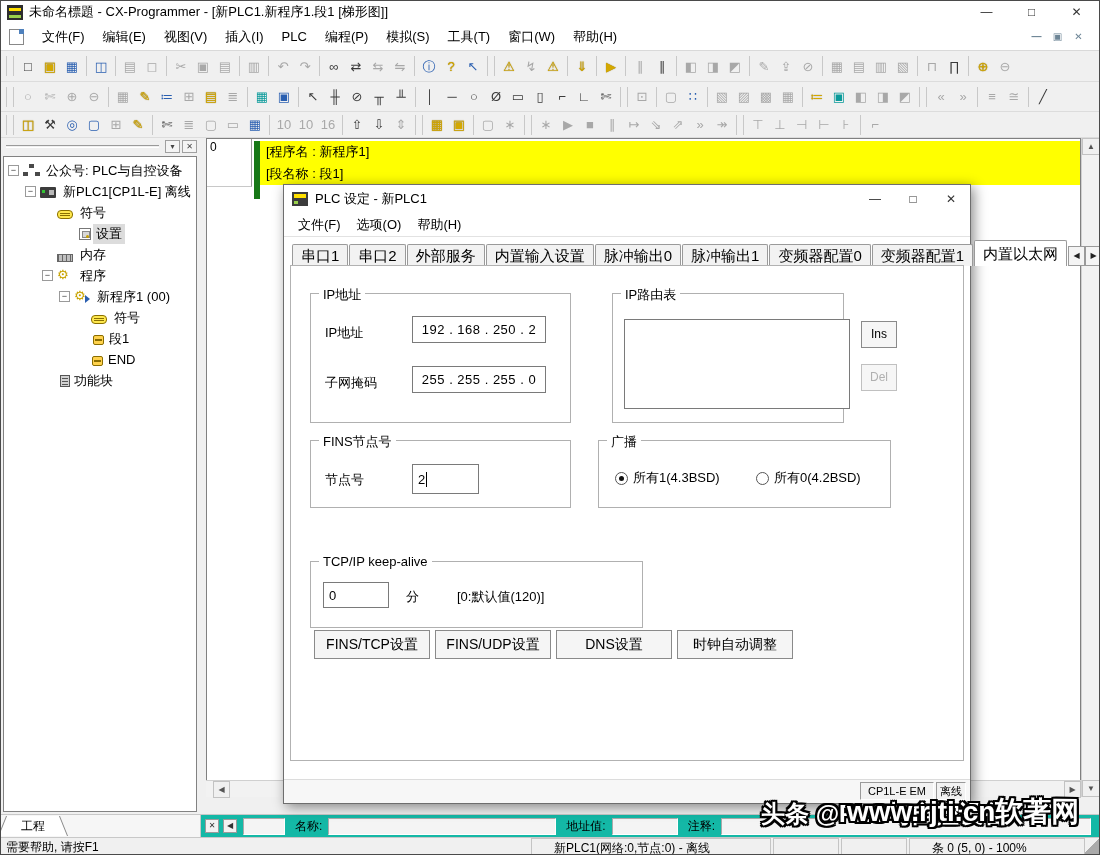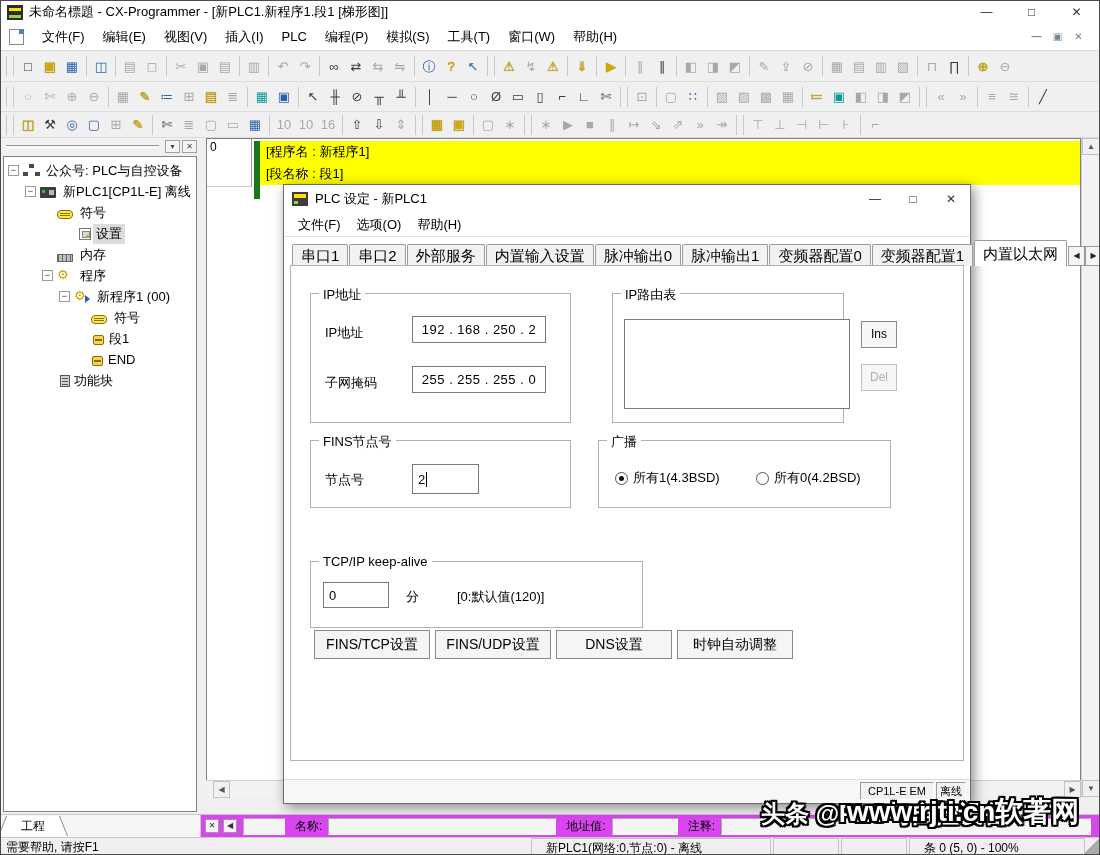--- a/index.html
+++ b/index.html
@@ -118,32 +118,32 @@
   .rdot { width:13px; height:13px; border:1px solid #555; border-radius:50%; margin-right:5px; position:relative; background:#fff; flex:none; }
   .radio-opt.selected .rdot::after { content:""; position:absolute; left:3px; top:3px; width:5px; height:5px; background:#111; border-radius:50%; }
   .caret { display:inline-block; width:1px; height:15px; background:#000; margin-left:1px; }
   .dlg-buttons { position:absolute; left:23px; top:364px; display:flex; gap:5px; }
   .dbtn { width:116px; height:29px; background:#f5f5f5; border:1px solid #8a8a8a; font-size:14px; font-family:inherit; }
   .dlg-status { position:absolute; left:0; right:0; bottom:0; height:24px; border-top:1px solid #dcdcdc; background:#f7f7f7; }
   .dlg-cell { position:absolute; bottom:3px; height:18px; border:1px solid; border-color:#9a9a9a #fff #fff #9a9a9a; font-size:11px; text-align:center; line-height:16px; background:#f2f2f2; }
   #cell-cpu { right:36px; width:74px; }
   #cell-offline { right:4px; width:30px; }
   
-  #watchbar { position:absolute; left:0; bottom:17px; right:0; height:23px; background:#d946ef; border-top:1px solid #c8c8c8; display:flex; align-items:center; }
+  #watchbar { position:absolute; left:0; bottom:17px; right:0; height:23px; background:#14b8a6; border-top:1px solid #c8c8c8; display:flex; align-items:center; }
   .proj-area { width:200px; height:23px; position:relative; border-right:1px solid #c8c8c8; flex:none; background:#f6f6f6; }
   .proj-tab { position:absolute; left:6px; top:1px; height:20px; padding:0 14px; font-size:12px; line-height:20px; background:#fff; }
   .proj-tab::before { content:""; position:absolute; left:-5px; top:0; bottom:0; width:10px; background:#fff; transform:skewX(-22deg); border-left:1px solid #888; }
   .proj-tab::after { content:""; position:absolute; right:-5px; top:0; bottom:0; width:10px; background:#fff; transform:skewX(22deg); border-right:1px solid #888; }
   .wb-btn { width:14px; height:14px; border:1px solid #9a9a9a; background:#f2f2f2; font-size:8px; line-height:12px; text-align:center; color:#333; margin-left:4px; flex:none; }
   .wb-cell { height:17px; background:#f4f4f4; border:1px solid; border-color:#aaa #fff #fff #aaa; margin-left:6px; flex:none; }
   .wb-label { font-size:12px; margin-left:10px; flex:none; }
   
   #statusbar { position:absolute; left:0; bottom:0; right:0; height:17px; background:#f0f0f0; border-top:1px solid #c8c8c8; display:flex; align-items:stretch; font-size:12px; }
   .sb-help { flex:1; padding:1px 0 0 5px; white-space:nowrap; overflow:hidden; }
-  .sb-cell { border:1px solid #c4c4c4; border-bottom:none; padding:1px 4px 0 14px; margin-left:2px; white-space:nowrap; overflow:hidden; flex:none; }
+  .sb-cell { border:1px solid #c4c4c4; border-bottom:none; padding:1px 4px 0 22px; margin-left:2px; white-space:nowrap; overflow:hidden; flex:none; }
   #sb-plc { width:240px; } #sb-e1 { width:66px; } #sb-e2 { width:66px; } #sb-pos { width:176px; }
   .sb-grip { width:14px; background:linear-gradient(135deg, transparent 50%, #aaa 50%); flex:none; }
   
   .wm { position:absolute; z-index:50; color:#fff; font-weight:bold; white-space:nowrap; pointer-events:none;
         text-shadow:-2px 0 #000, 2px 0 #000, 0 -2px #000, 0 2px #000, -2px -2px #000, 2px 2px #000, -2px 2px #000, 2px -2px #000; }
   #wm1 { left:760px; top:797px; font-size:24px; }
   #wm2 { left:846px; top:792px; font-size:28px; z-index:51; }
 </style>
 </head>
 <body>

